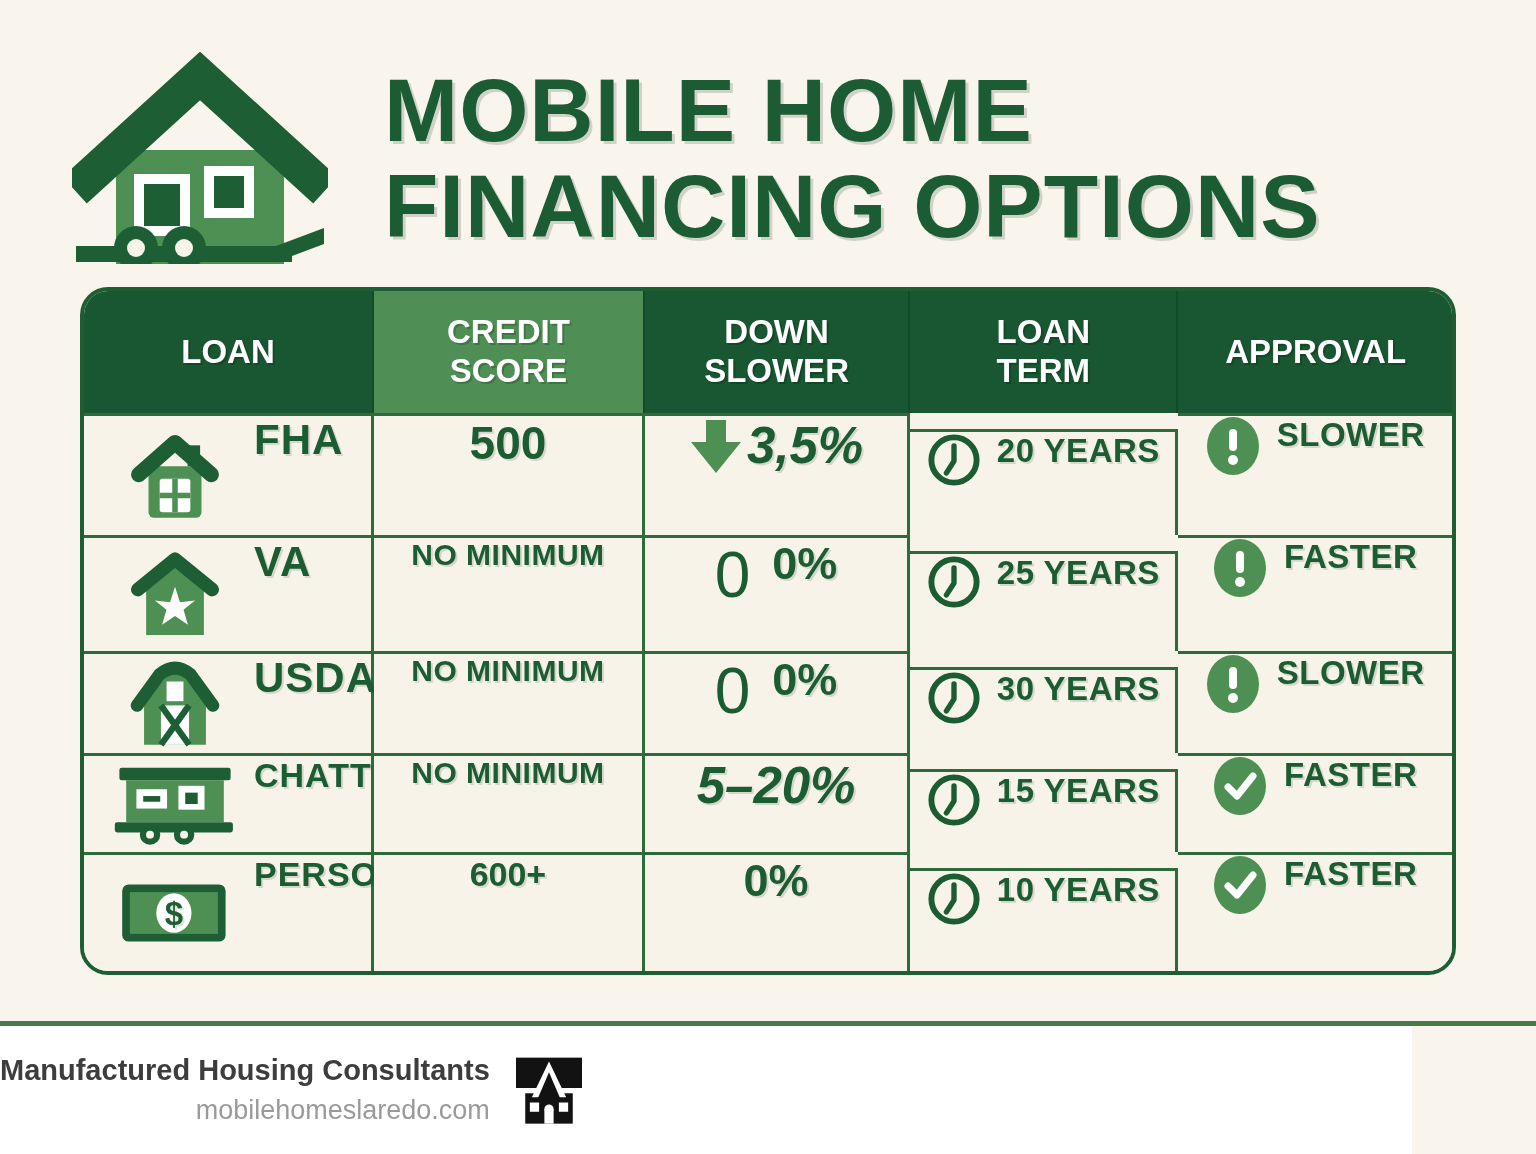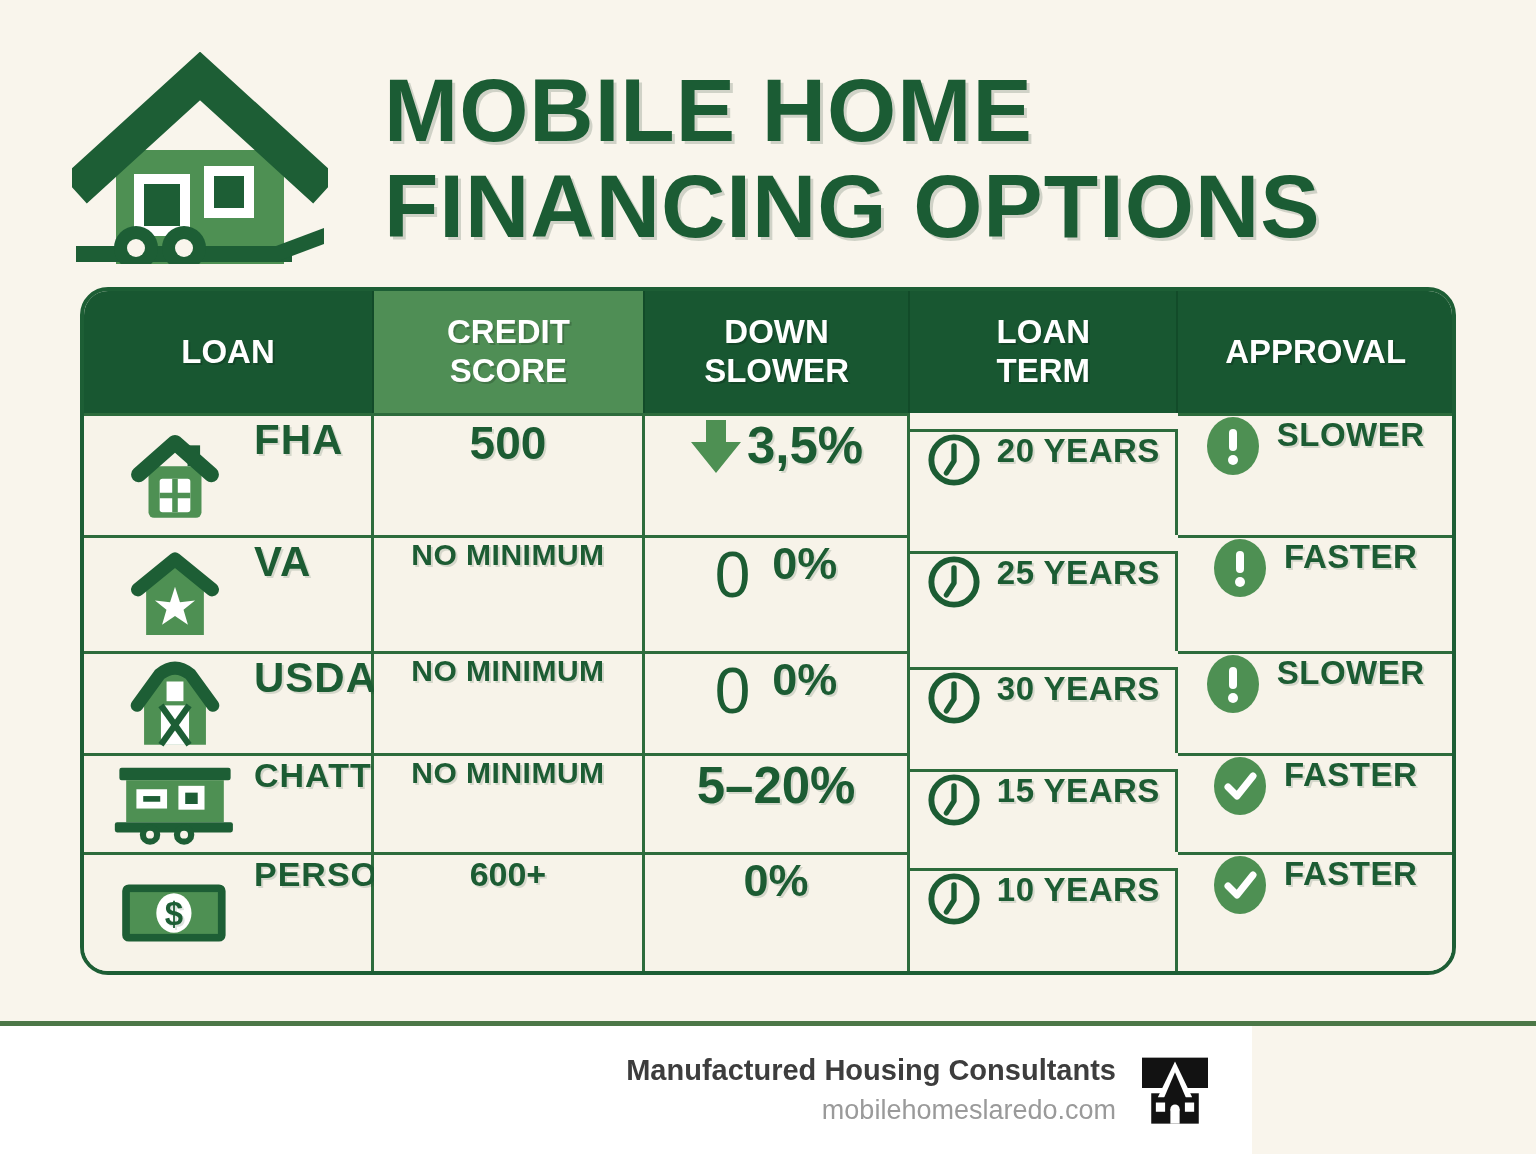--- a/index.html
+++ b/index.html
@@ -54,35 +54,35 @@
   .loan-cell { justify-content:flex-start; padding-left:22px; gap:10px; }
   .icon-box { width:138px; display:flex; align-items:center; justify-content:center; flex:0 0 auto; }
   .loan-label { font-size:42px; letter-spacing:1px; }
   .loan-label.small { font-size:34px; }
 
   .score-num { font-size:46px; }
   .score-text { font-size:30px; letter-spacing:0.5px; }
   .score-num.plus { font-size:34px; }
 
   .down-cell { gap:4px; }
-  .down-big { font-size:51px; }
+  .down-big { font-size:51px;font-style:italic; }
   .down-mid { font-size:45px; }
   .zero-glyph { font-size:64px; font-weight:normal; margin-right:18px; text-shadow:none; }
 
   .term-cell { gap:15px;margin-top:16px; }
   .term-text { font-size:33px; letter-spacing:0.5px; white-space:nowrap; }
 
   .appr-cell { gap:17px; }
   .appr-text { font-size:33px; letter-spacing:0.5px; }
 
   
   .footer-divider { position:absolute; left:0; top:1021px; width:1536px; height:5px; background:#4c7747; }
   .footer {
-    position:absolute; left:0; top:1026px; width:1252px; height:128px; background:#ffffff;
-    display:flex; align-items:center; justify-content:flex-end; gap:26px;
+    position:absolute; left:0; top:1026px; width:1412px; height:128px; background:#ffffff;
+    display:flex; align-items:center; gap:26px;
     padding-right:44px; box-sizing:border-box;
   }
   .footer-textblock { text-align:right; }
   .company-name { font-size:29px; font-weight:bold; color:#3d3d3d; }
   .website-text { font-size:27px; color:#9a9a9a; margin-top:8px; }
 </style>
 </head>
 <body>
 
 <div class="canvas">

